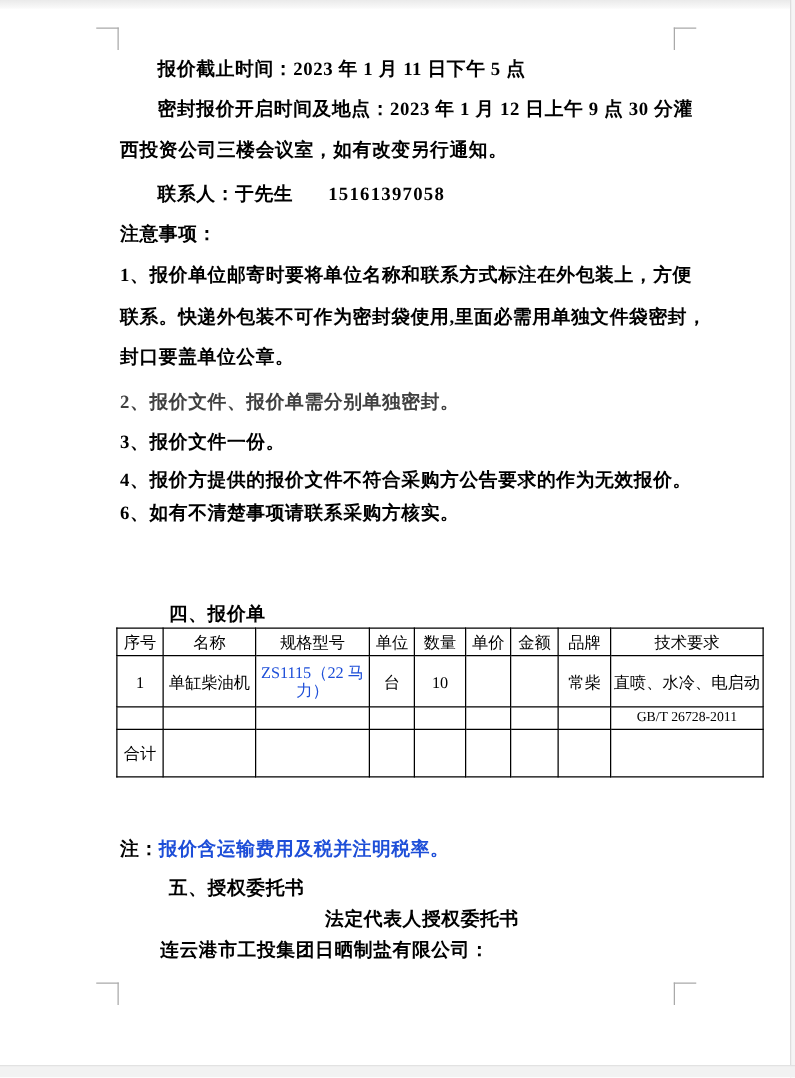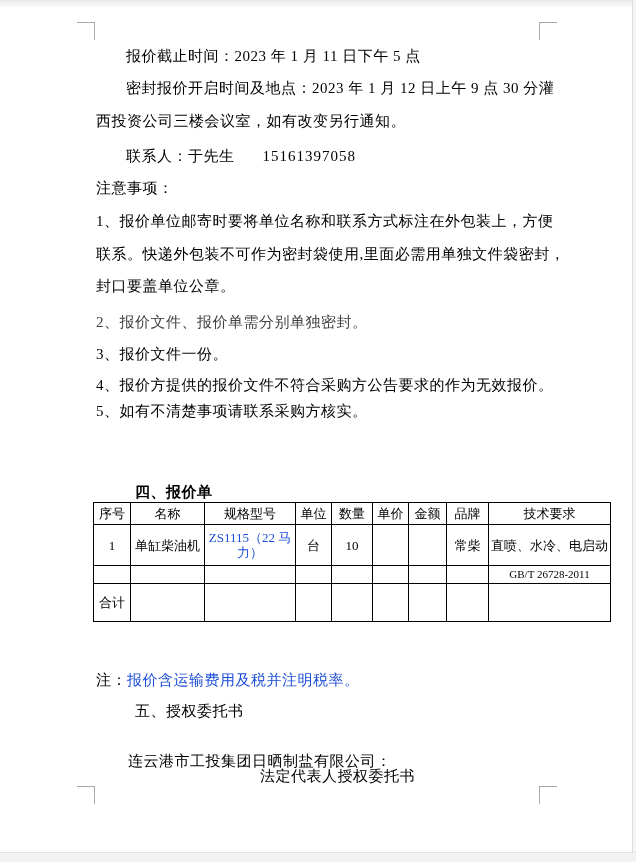--- a/index.html
+++ b/index.html
@@ -28,20 +28,21 @@
   .crop{position:absolute;width:18px;height:18px;box-sizing:border-box;}
   .crop.tl{left:77px;top:22px;border-top:1px solid #a9a9a9;border-right:1px solid #a9a9a9;}
   .crop.tr{left:539px;top:22px;border-top:1px solid #a9a9a9;border-left:1px solid #a9a9a9;}
   .crop.bl{left:77px;top:786px;border-top:1px solid #a9a9a9;border-right:1px solid #a9a9a9;}
   .crop.br{left:539px;top:786px;border-top:1px solid #a9a9a9;border-left:1px solid #a9a9a9;}
   
   .line{
     position:absolute;
     font-size:15px;line-height:17px;letter-spacing:0.5px;
     white-space:nowrap;
+    font-weight:bold;
   }
   .bold{font-weight:bold;}
   .blue{color:#404040;}
   .red{color:#1d4ed8;}
   .phone{margin-left:28px;letter-spacing:1px;margin-top:16px;}
   
   table.quote{
     position:absolute;left:93px;top:502px;
     border-collapse:collapse;table-layout:fixed;width:517px;
   }
@@ -90,21 +91,21 @@
   <div class="line" style="left:96px;top:278px;">封口要盖单位公章。</div>
 
   <div class="line" style="left:96px;top:246px;">联系。快递外包装不可作为密封袋使用,里面必需用单独文件袋密封，</div>
 
   <div class="line blue" style="left:96px;top:314px;">2、报价文件、报价单需分别单独密封。</div>
 
   <div class="line" style="left:96px;top:346px;">3、报价文件一份。</div>
 
   <div class="line" style="left:96px;top:377px;">4、报价方提供的报价文件不符合采购方公告要求的作为无效报价。</div>
 
-  <div class="line" style="left:96px;top:403px;">5、如有不清楚事项请联系采购方核实。</div>
+  <div class="line" style="left:96px;top:403px;">6、如有不清楚事项请联系采购方核实。</div>
 
   <div class="line bold" style="left:135px;top:484px;">四、报价单</div>
 
   <table class="quote">
     <colgroup>
       <col style="width:37px">
         <col style="width:74px">
         <col style="width:91px">
       <col style="width:36px">
         <col style="width:41px">
@@ -160,17 +161,17 @@
     </tr>
   </tbody>
     </table>
 
   <div class="line" style="left:96px;top:672px;">
     <span>注：</span><span class="red">报价含运输费用及税并注明税率。</span>
   </div>
 
   <div class="line" style="left:135px;top:703px;">五、授权委托书</div>
 
-  <div class="line" style="left:260px;top:768px;">法定代表人授权委托书</div>
+  <div class="line" style="left:260px;top:728px;">法定代表人授权委托书</div>
 
   <div class="line" style="left:128px;top:753px;">连云港市工投集团日晒制盐有限公司：</div>
 
 </div>
 
 </body></html>

